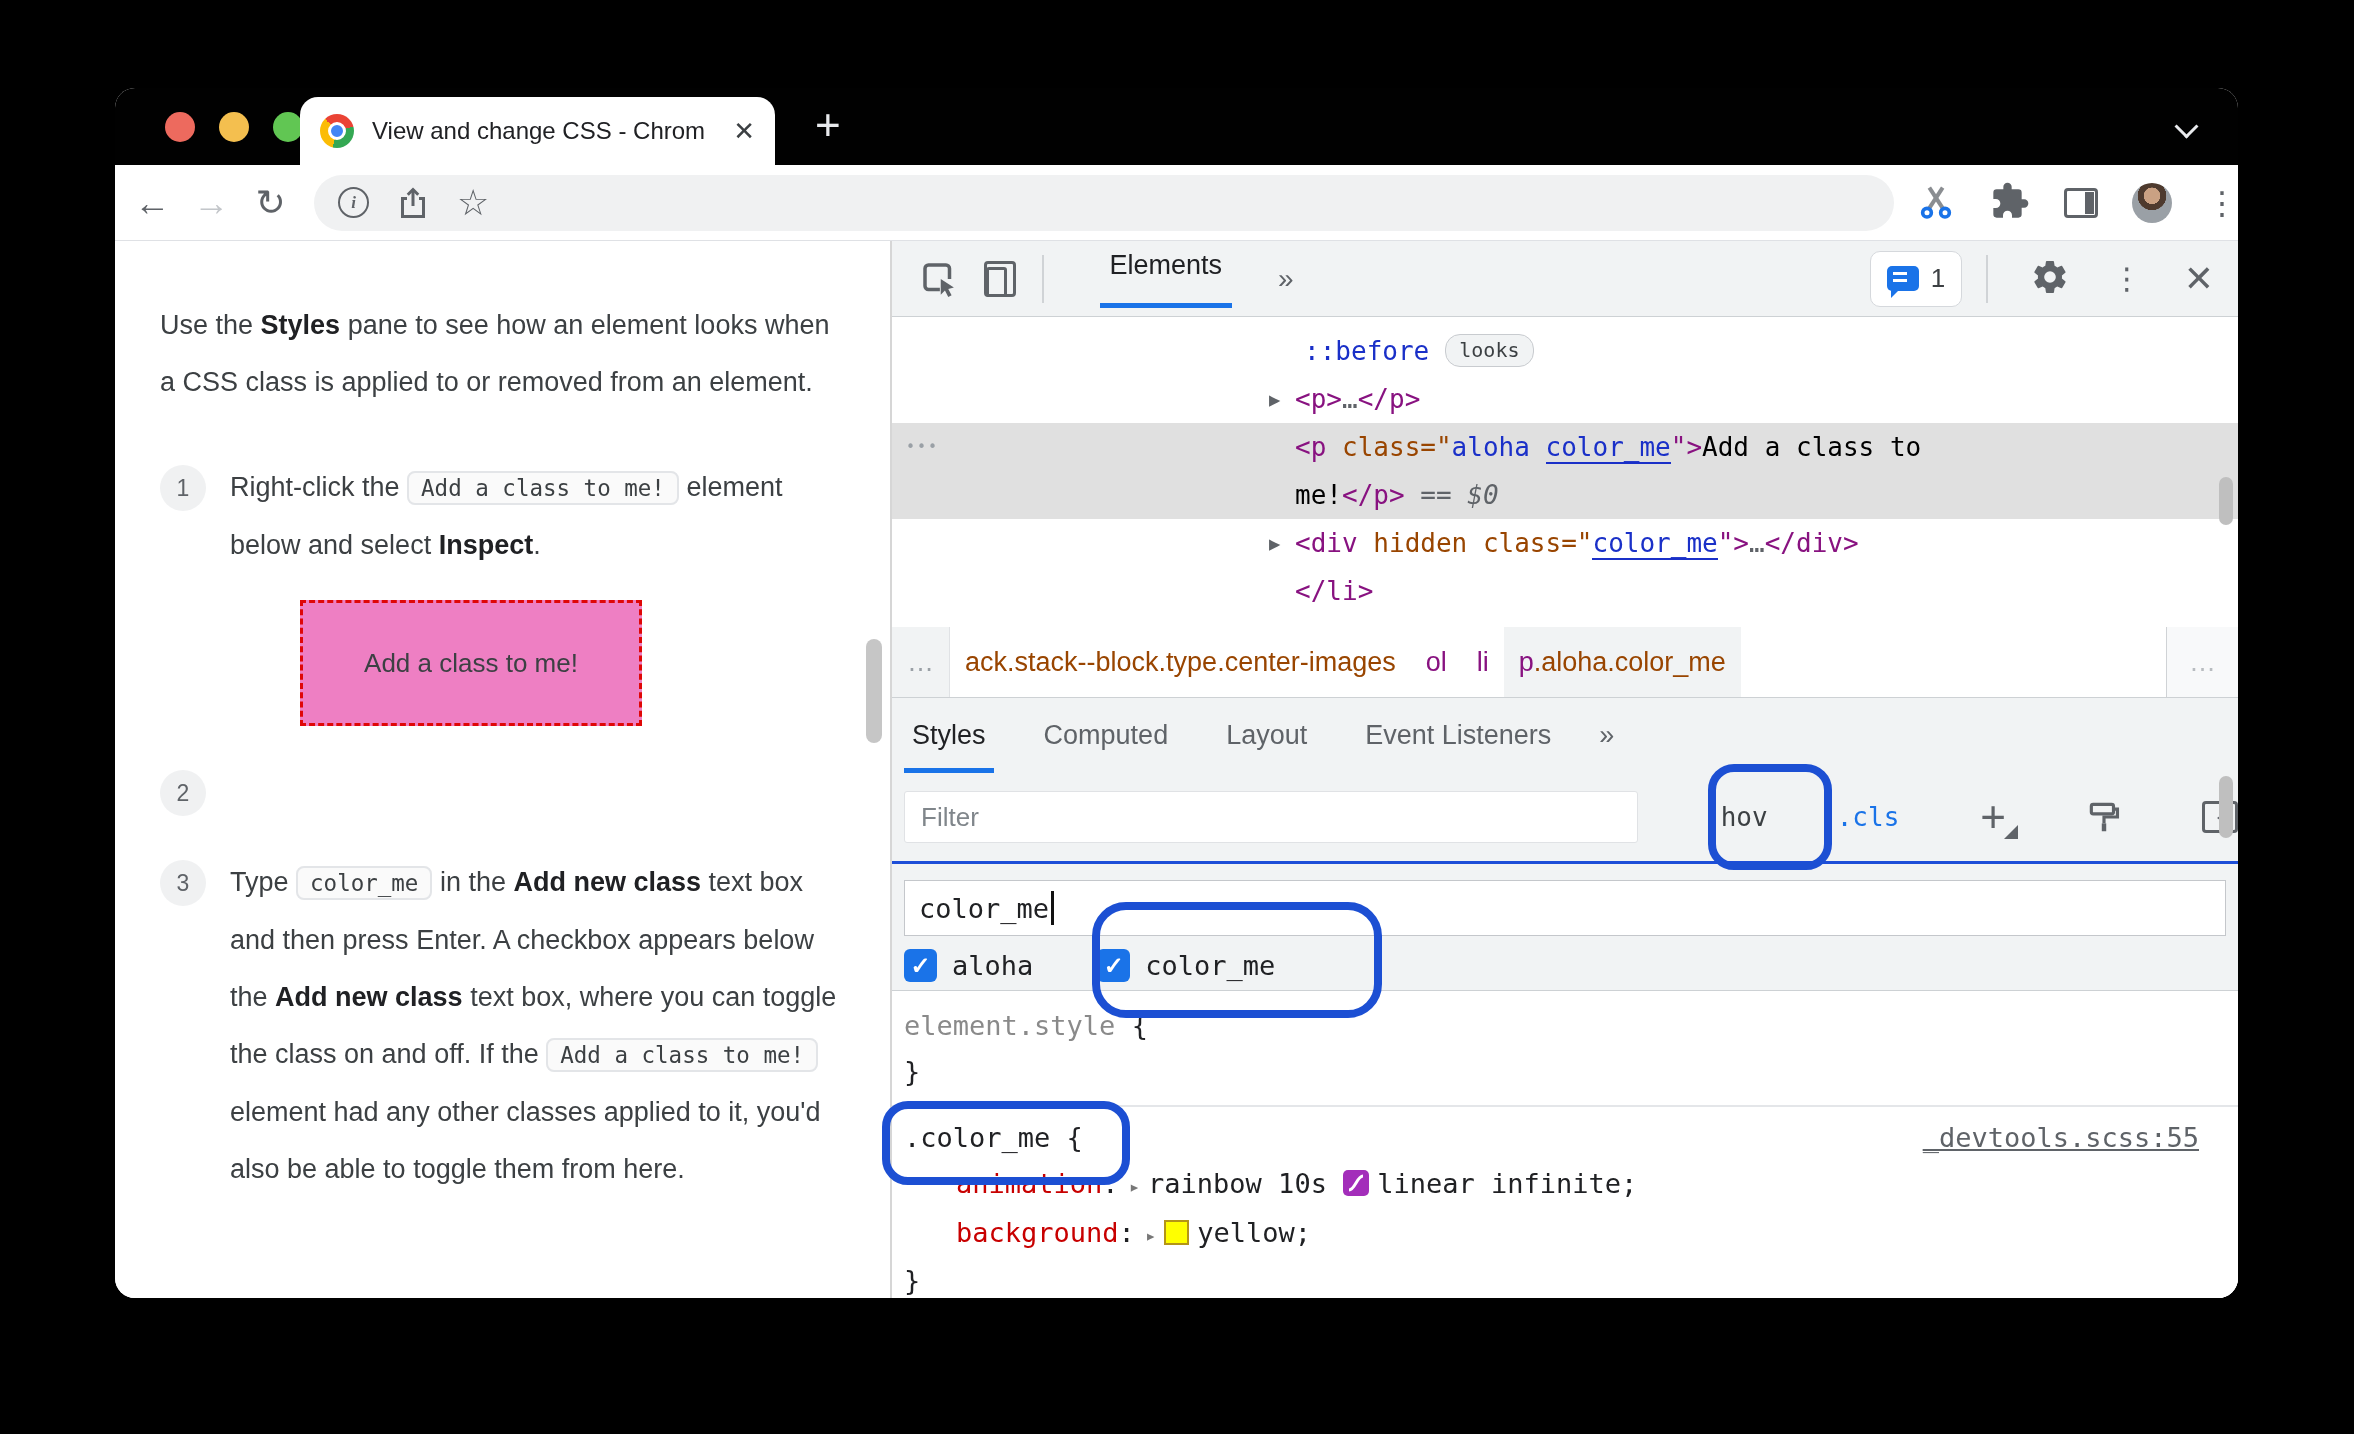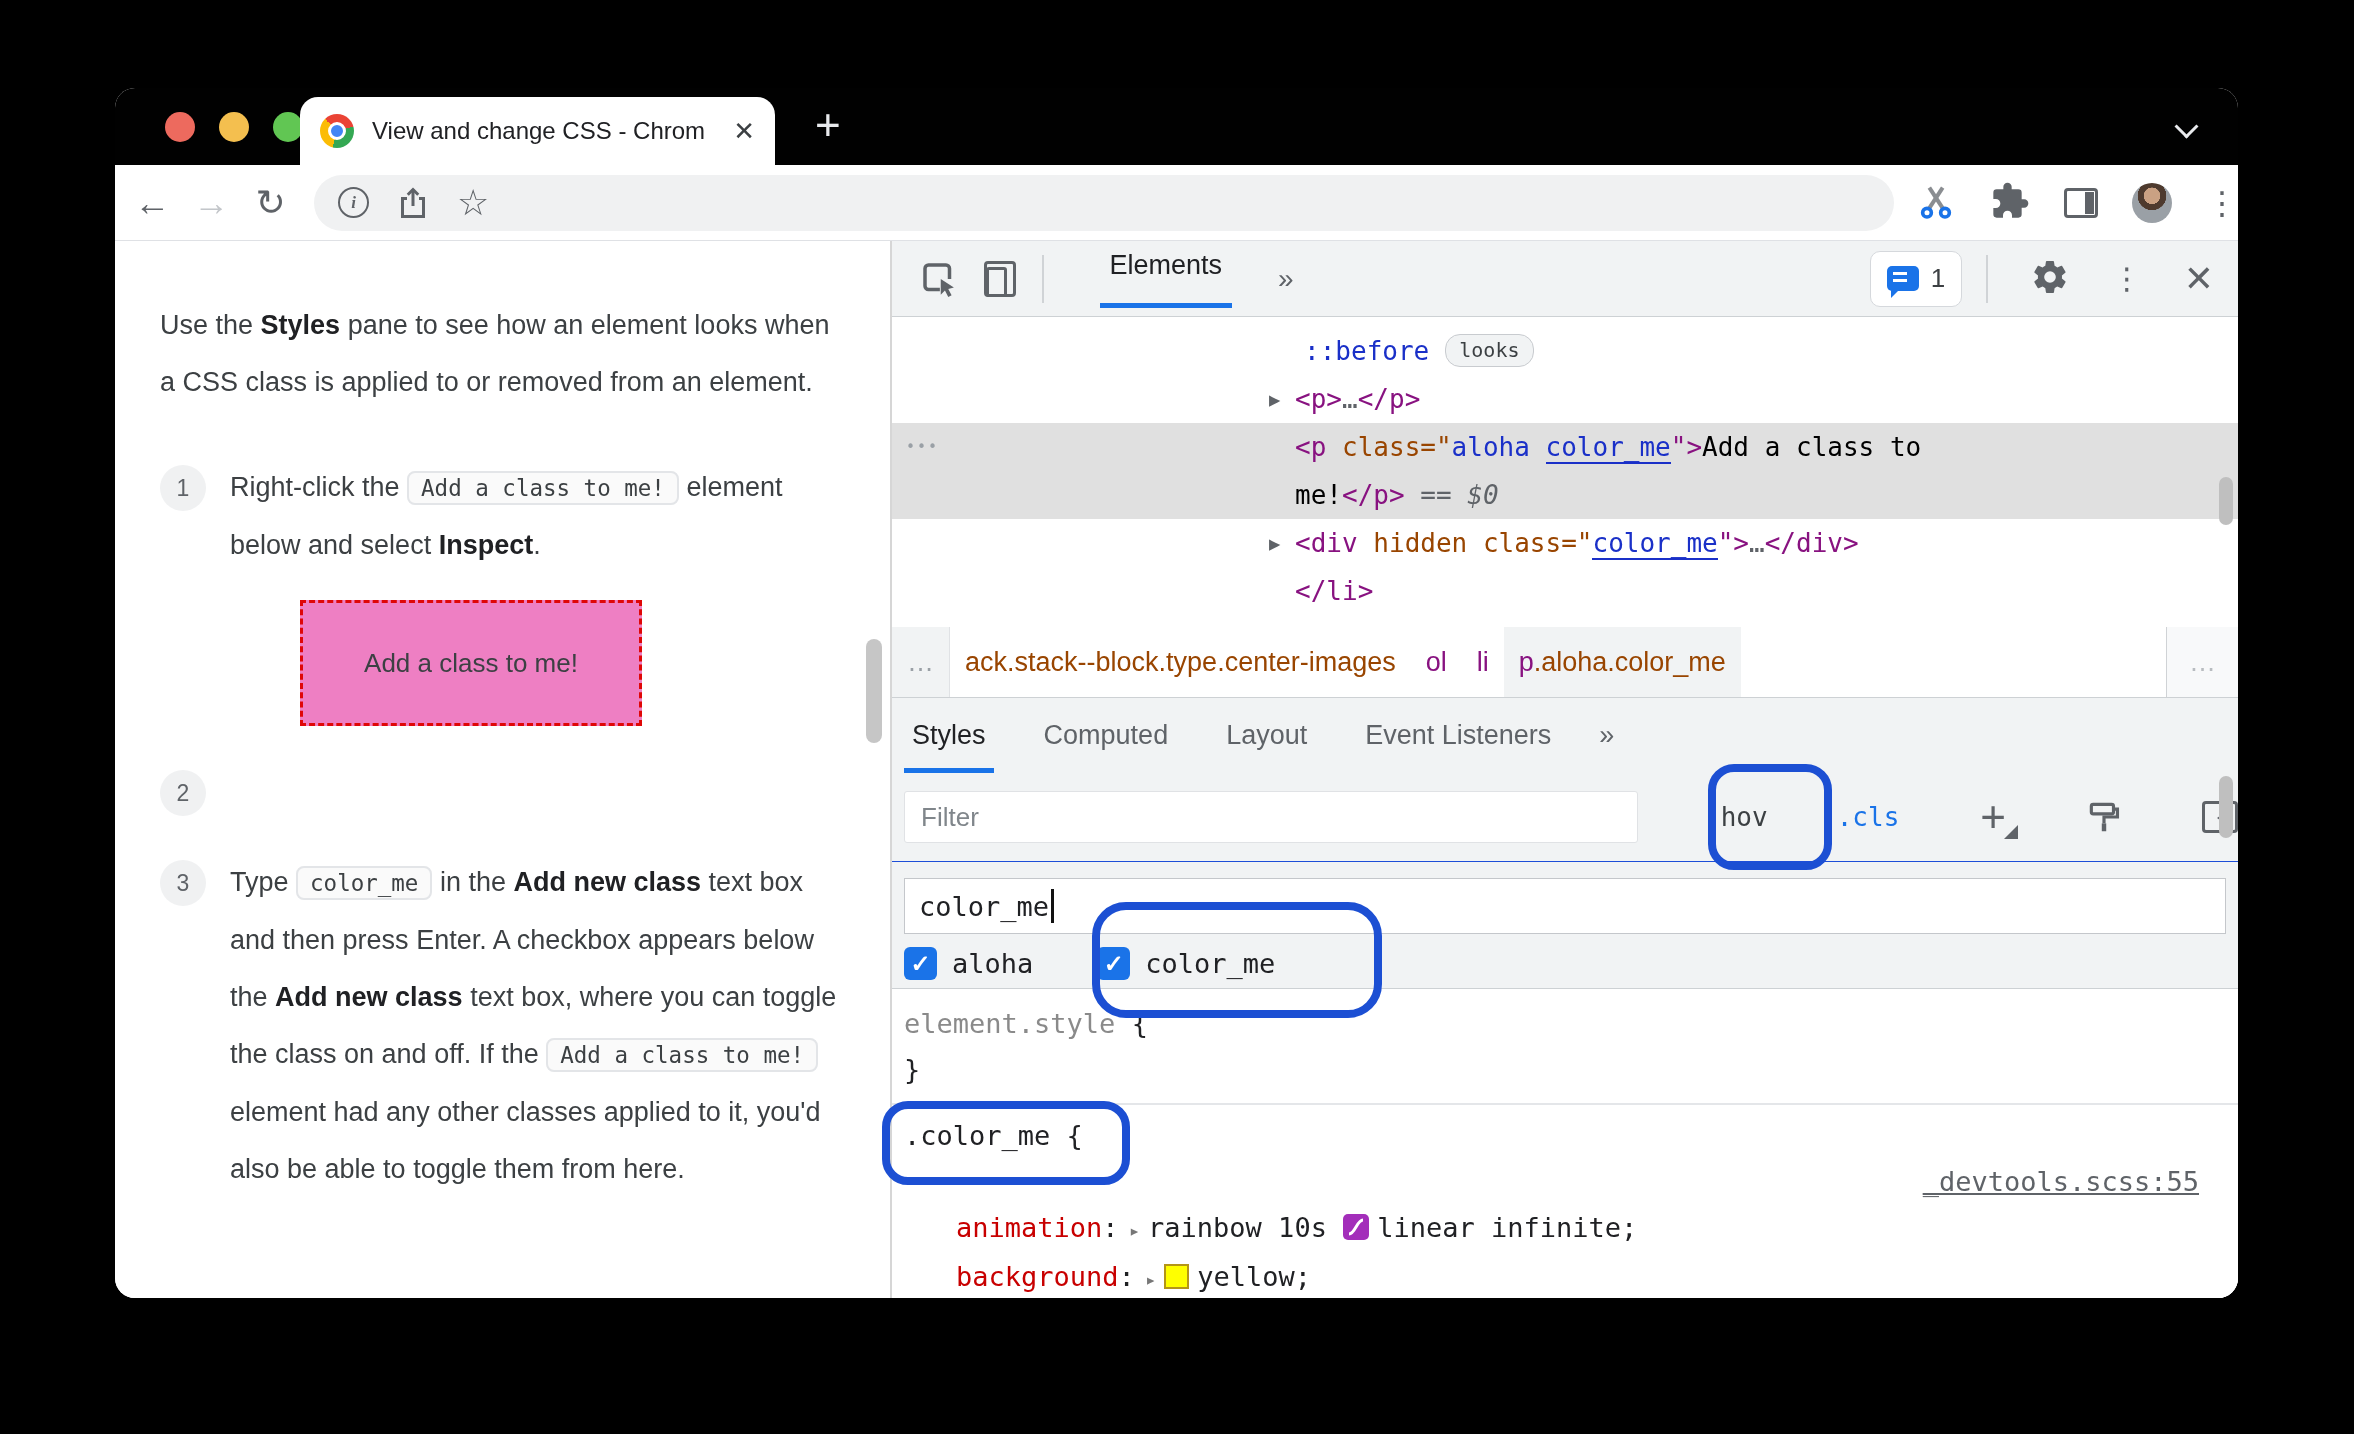--- a/index.html
+++ b/index.html
@@ -101,21 +101,21 @@
   .crumb.more{background:#f1f3f4;color:#9aa0a6;border-right:1px solid #e0e2e5;}
   .crumb.sel{background:#f1f3f4;}
   .crumb.more-r{margin-left:auto;background:#f8f9fa;color:#b8bcc0;border-left:1px solid #d0d3d6;padding:0 22px;}
   
   .subtabs{height:75px;background:#f1f3f4;display:flex;align-items:center;font-size:27px;color:#5f6368;flex:0 0 auto;}
   .stab{position:relative;height:100%;display:flex;align-items:center;padding:0 10px;margin-left:10px;}
   .stab:first-child{margin-left:10px;}
   .stab.on{color:#202124;}
   .stab.on .ul{position:absolute;left:2px;right:2px;bottom:0;height:5px;background:#1a73e8;}
   
-  .filterrow{height:88px;background:#f1f3f4;border-bottom:1px solid #1d4ed8;display:flex;align-items:center;flex:0 0 auto;gap:45px;}
+  .filterrow{height:88px;background:#f1f3f4;border-bottom:3px solid #1d4ed8;display:flex;align-items:center;flex:0 0 auto;gap:45px;}
   .filter-input{margin-left:12px;width:700px;height:50px;border:1px solid #e0e2e5;background:#fff;border-radius:3px;
                 font-size:26px;padding:0 16px;color:#202124;font-family:"Liberation Sans",sans-serif;outline:none;}
   .filter-input::placeholder{color:#80868b;}
   .hov{margin-left:22px;font-family:"DejaVu Sans Mono",monospace;font-size:26px;color:#3c4043;}
   .clsbtn{margin-left:24px;font-family:"DejaVu Sans Mono",monospace;font-size:26px;color:#1a73e8;}
   .plusbtn{position:relative;margin-left:36px;font-size:44px;color:#5f6368;font-weight:300;line-height:40px;}
   .plusbtn::after{content:"";position:absolute;right:-12px;bottom:-2px;border:7px solid transparent;border-bottom-color:#5f6368;border-right-color:#5f6368;}
   .frico{margin-left:34px;display:flex;align-items:center;}
   .styles-scroll{position:absolute;right:5px;top:535px;width:14px;height:62px;border-radius:7px;background:#bfbfbf;z-index:3;}
   
@@ -127,21 +127,21 @@
   .cbx{width:33px;height:33px;border-radius:6px;background:#1a73e8;color:#fff;font-size:24px;font-weight:bold;
        display:flex;align-items:center;justify-content:center;font-family:"Liberation Sans",sans-serif;}
   .cblabel{margin-left:15px;}
   .cbgroup{display:flex;align-items:center;}
   .cbgroup+.cbgroup{margin-left:64px;}
   
   .rules{flex:1;background:#fff;font-family:"DejaVu Sans Mono",monospace;font-size:27px;line-height:46px;
          padding:12px 0 0 12px;color:#202124;position:relative;}
   .dim{color:#8a8a8a;}
   .ruledivider{height:2px;background:#e4e6e9;margin:10px 0 8px -12px;}
-  .rulehead{display:flex;align-items:baseline;flex-direction:column;}
+  .rulehead{display:flex;align-items:baseline;}
   .srclink{margin-left:auto;margin-right:39px;color:#5f6368;text-decoration:underline;}
   .prop{padding-left:52px;white-space:nowrap;}
   .pname{color:#c80000;}
   .ptri{color:#777;font-size:19px;padding:0 8px 0 10px;}
   .swatch-bezier{display:inline-block;vertical-align:-3px;margin-right:8px;}
   .swatch-yellow{display:inline-block;width:25px;height:25px;background:#ffff00;border:2.5px solid #b49517;
                  box-sizing:border-box;vertical-align:-3px;margin-right:8px;}
   
   .ring{position:absolute;border:8px solid #1c4fd3;border-radius:30px;z-index:6;}
   .ring-cls{left:816px;top:523px;width:108px;height:90px;border-radius:26px;}

